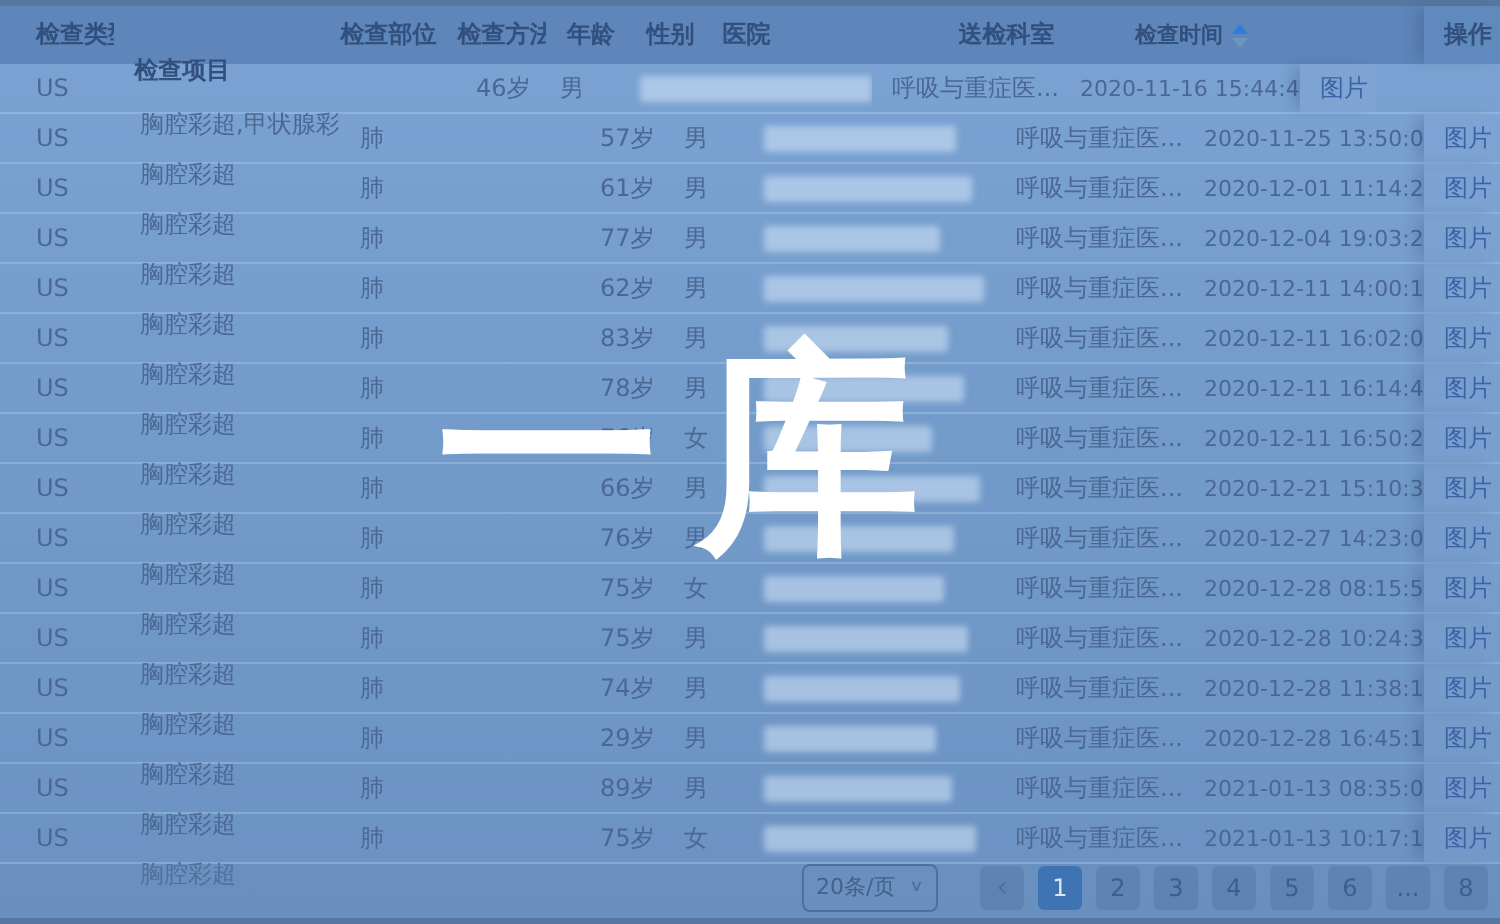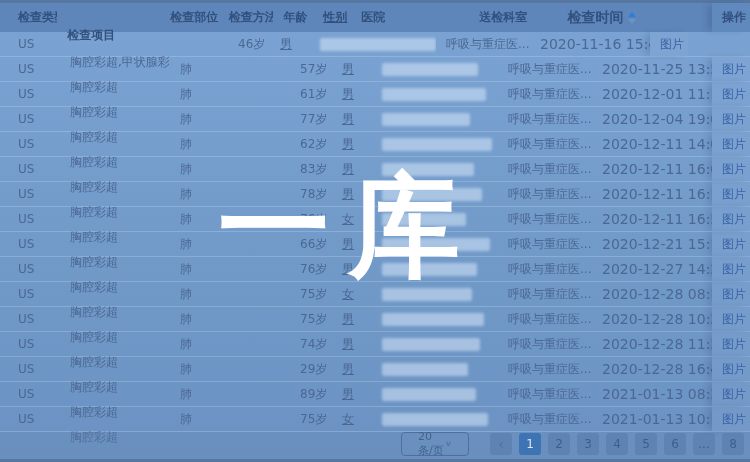--- a/index.html
+++ b/index.html
@@ -22,24 +22,24 @@
     font-size:12px; color:#4b6894;
     border-bottom:1px solid rgba(195,218,242,0.30);
     white-space:nowrap;
   }
   .cell { overflow:hidden; white-space:nowrap; padding-left:10px; height:100%; display:flex; align-items:center; }
   .c-type    { width:60px;  padding-left:18px; }
   .c-item    { width:110px;margin-top:36px; }
   .c-part    { width:62px;  }
   .c-method  { width:58px;  }
   .c-age     { width:42px;  }
-  .c-gender  { width:40px;text-decoration:underline;  }
+  .c-gender  { width:40px;  }
   .c-hospital{ width:126px; }
   .c-dept    { width:94px;  }
-  .c-time    { width:120px; font-size:14px; }
+  .c-time    { width:120px; font-size:11px; }
   .c-action  { width:38px;  flex:0 0 38px; position:relative;
                box-shadow:-6px 0 7px -2px rgba(30,55,95,0.22); }
   .thead .c-action { background:#6089bd;margin-left:42px; }
   .trow  .c-action { background:rgba(135,170,215,0.28);text-align:right; }
   .link { color:#3a64a6; cursor:pointer; }
   .redact {
     display:inline-block; height:13px; border-radius:2px;
     background:rgba(214,230,247,0.55); filter:blur(1.5px);
   }
   
@@ -49,21 +49,21 @@
   
   .pagebar {
     position:absolute; left:0; right:0; bottom:0; height:30px;
     display:flex; align-items:center; justify-content:flex-end;
     gap:7px; padding:0 6px 4px 0;
     background:rgba(100,135,180,0.25);
     border-bottom:3px solid #56779f;
   }
   .size-select {
     display:flex; align-items:center; justify-content:space-between;
-    width:68px; height:24px; padding:0 16px; margin-right:14px;
+    width:68px; height:24px; padding:0 6px; margin-right:14px;
     border:1px solid rgba(55,85,135,0.55); border-radius:4px;
     color:#44618c; font-size:11px; cursor:pointer;
   }
   .chev { font-size:10px; color:#4e6f9c; transform:scaleY(0.8); }
   .pg-btn {
     min-width:22px; height:22px; padding:0 4px; border:none; border-radius:3px;
     display:flex; align-items:center; justify-content:center;
     background:rgba(70,105,155,0.30); color:#3c5f8f; font-size:12px;
     font-family:inherit; cursor:pointer;
   }

